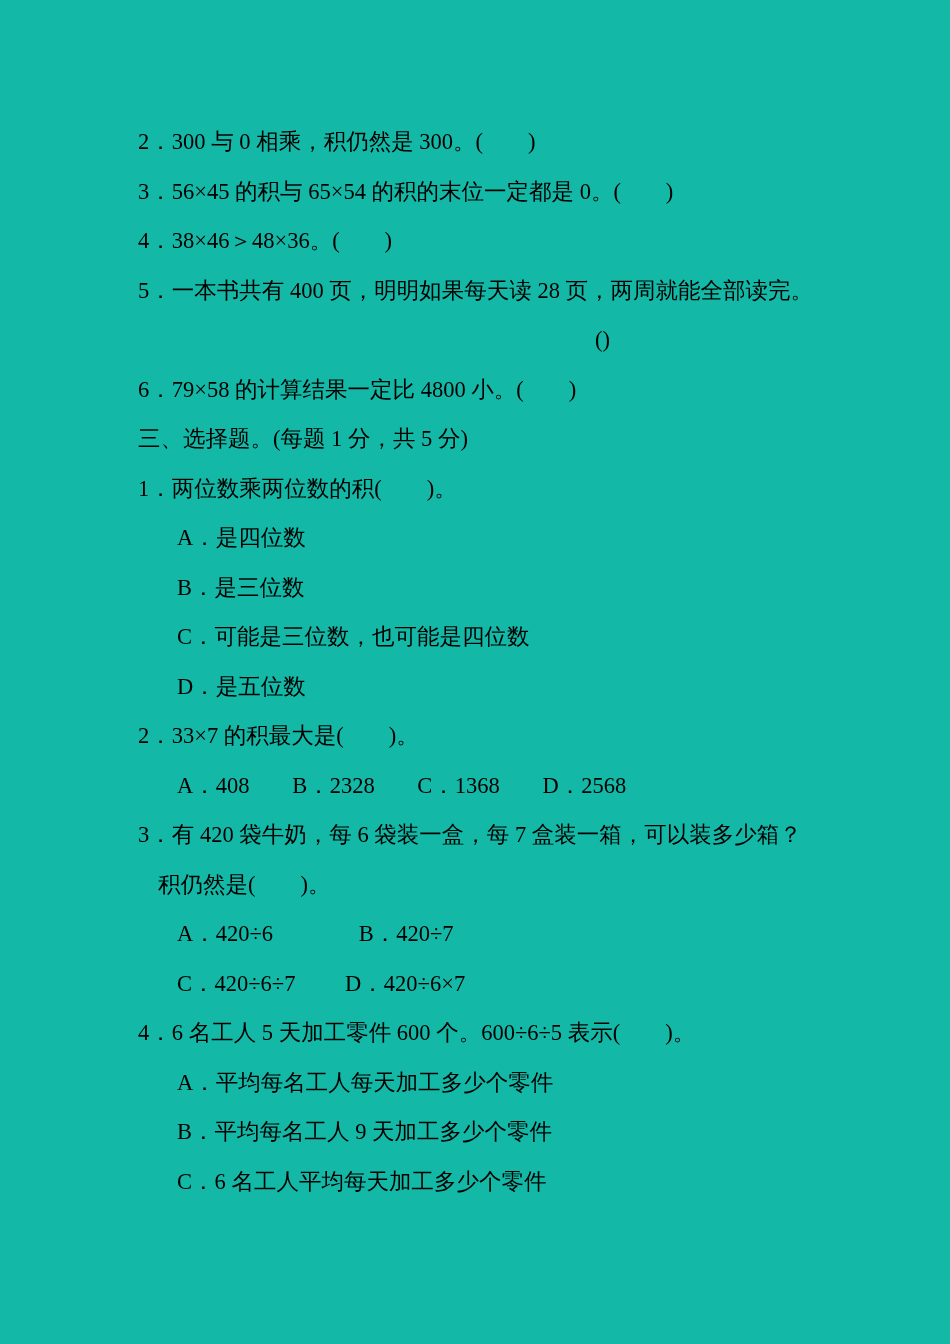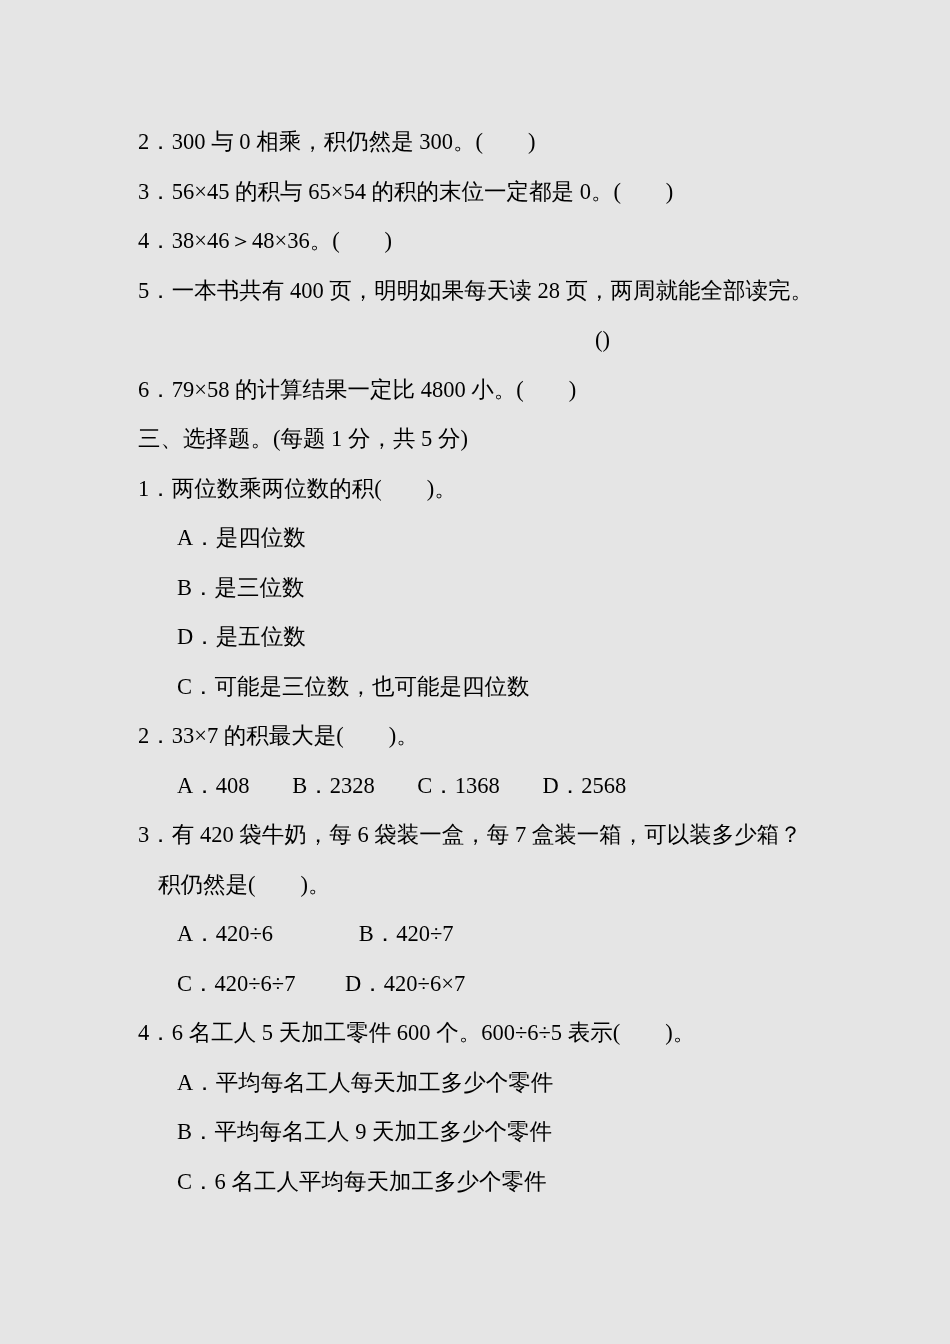--- a/index.html
+++ b/index.html
@@ -5,21 +5,21 @@
   html, body {
     margin: 0;
     padding: 0;
     background: #ffffff;
   }
   .page {
     position: relative;
     box-sizing: border-box;
     width: 950px;
     height: 1344px;
-    background: #e5e5e5;
+    background: #14b8a6;
     color: #000000;
     font-family: "Liberation Serif", "DejaVu Serif", serif;
     font-size: 22.5px;
     padding: 117px 30px 0 138px;
     overflow: hidden;
   }
   .line {
     height: 49.5px;
     line-height: 49.5px;
     white-space: nowrap;
@@ -46,22 +46,22 @@
   <div class="line">4．38×46＞48×36。(　　)</div>
   <div class="line">5．一本书共有 400 页，明明如果每天读 28 页，两周就能全部读完。</div>
   <div class="line blank-indent">()</div>
   <div class="line">6．79×58 的计算结果一定比 4800 小。(　　)</div>
 
   <div class="line">三、选择题。(每题 1 分，共 5 分)</div>
 
   <div class="line">1．两位数乘两位数的积(　　)。</div>
   <div class="line opt-indent">A．是四位数</div>
   <div class="line opt-indent">B．是三位数</div>
+  <div class="line opt-indent">C．可能是三位数，也可能是四位数</div>
   <div class="line opt-indent">D．是五位数</div>
-  <div class="line opt-indent">C．可能是三位数，也可能是四位数</div>
 
   <div class="line">2．33×7 的积最大是(　　)。</div>
   <div class="line opt-indent">
     <span class="opt-piece">A．408</span>
     <span class="opt-piece inline-gap">B．2328</span>
     <span class="opt-piece inline-gap">C．1368</span>
     <span class="opt-piece inline-gap">D．2568</span>
   </div>
 
   <div class="line">3．有 420 袋牛奶，每 6 袋装一盒，每 7 盒装一箱，可以装多少箱？</div>

